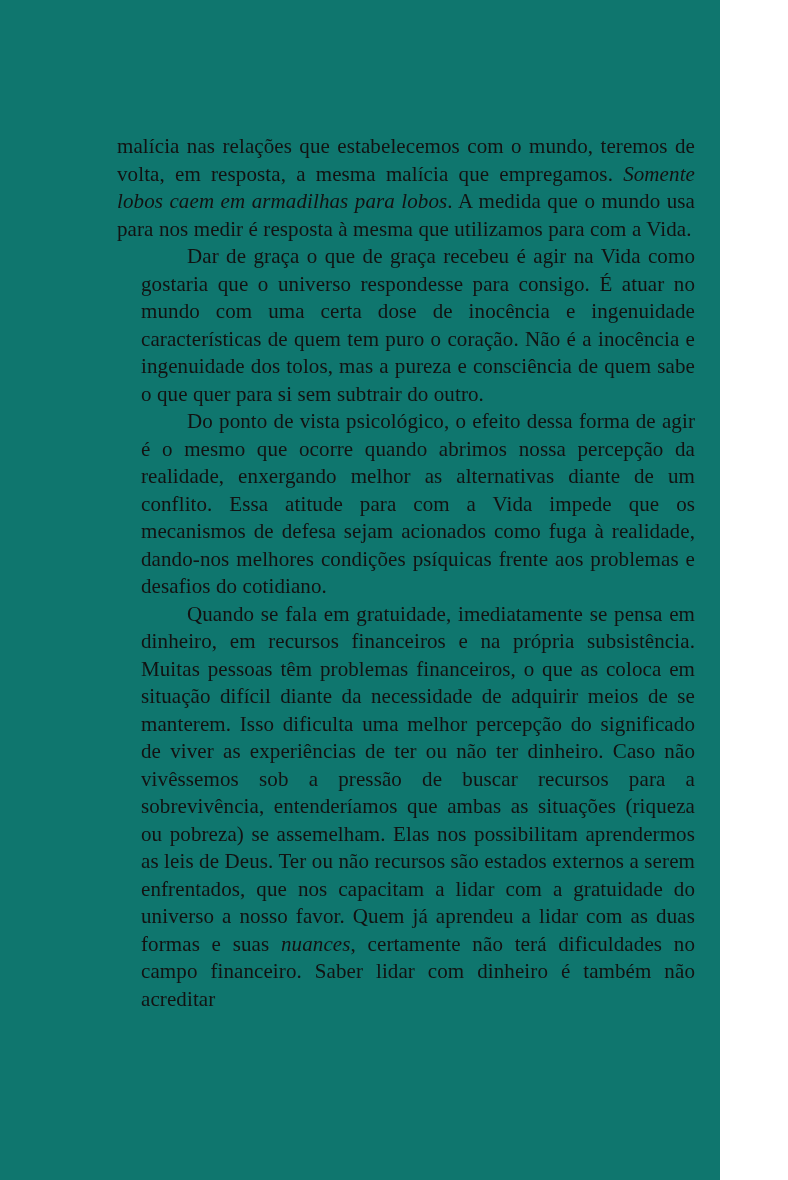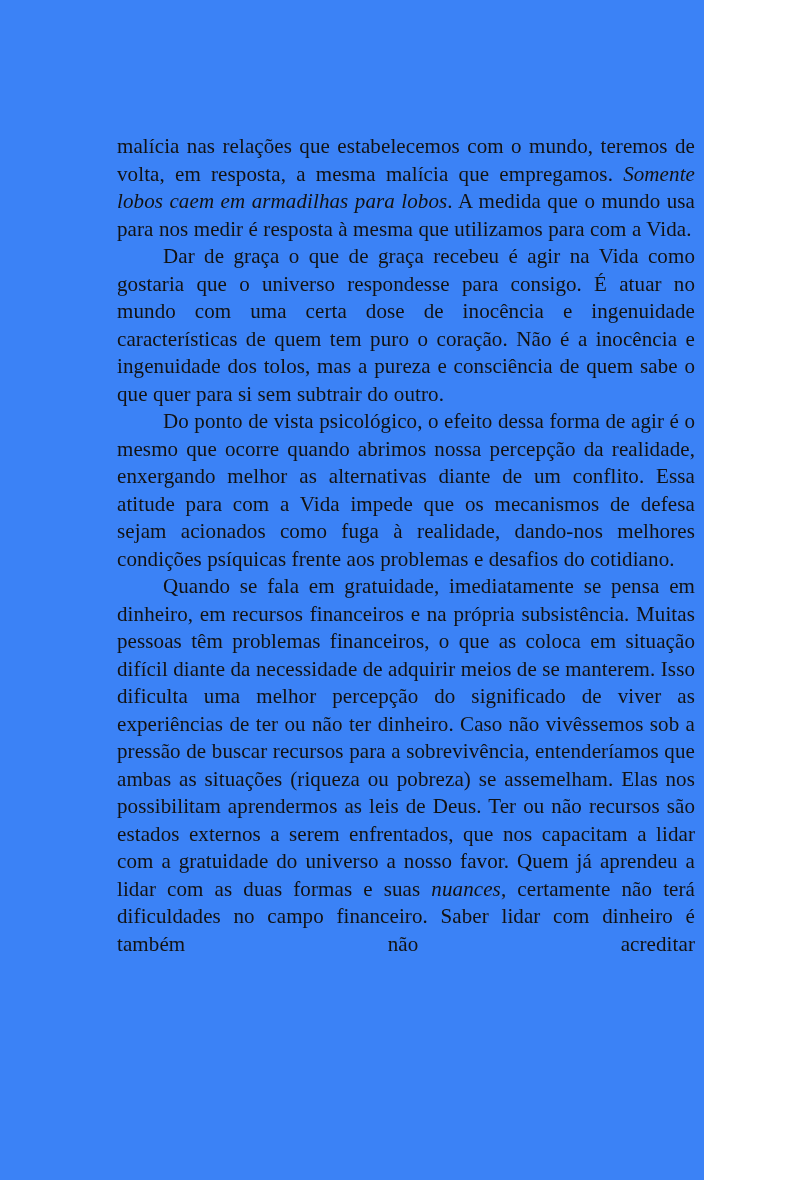--- a/index.html
+++ b/index.html
@@ -9,40 +9,42 @@
   body {
     width: 788px;
     height: 1180px;
     background: #ffffff;
     font-family: "Liberation Serif", "DejaVu Serif", serif;
   }
   .page {
     position: relative;
     width: 704px;
     height: 1180px;
-    background: #3b82f6;
+    background: #0f766e;
     overflow: hidden;
+    padding-left: 16px;
   }
   .text-block {
     position: absolute;
     left: 117px;
     top: 133px;
     width: 578px;
     color: #121212;
     font-size: 21px;
     line-height: 27.5px;
     text-align: justify;
     letter-spacing: 0.1px;
   }
   .text-block p {
     margin: 0;
     padding: 0;
   }
   .text-block p.indent {
     text-indent: 46px;
+    margin-left: 24px;
   }
   
   .text-block p.continued {
     text-align-last: justify;
   }
   .text-block em {
     font-style: italic;
   }
 </style>
 </head>

